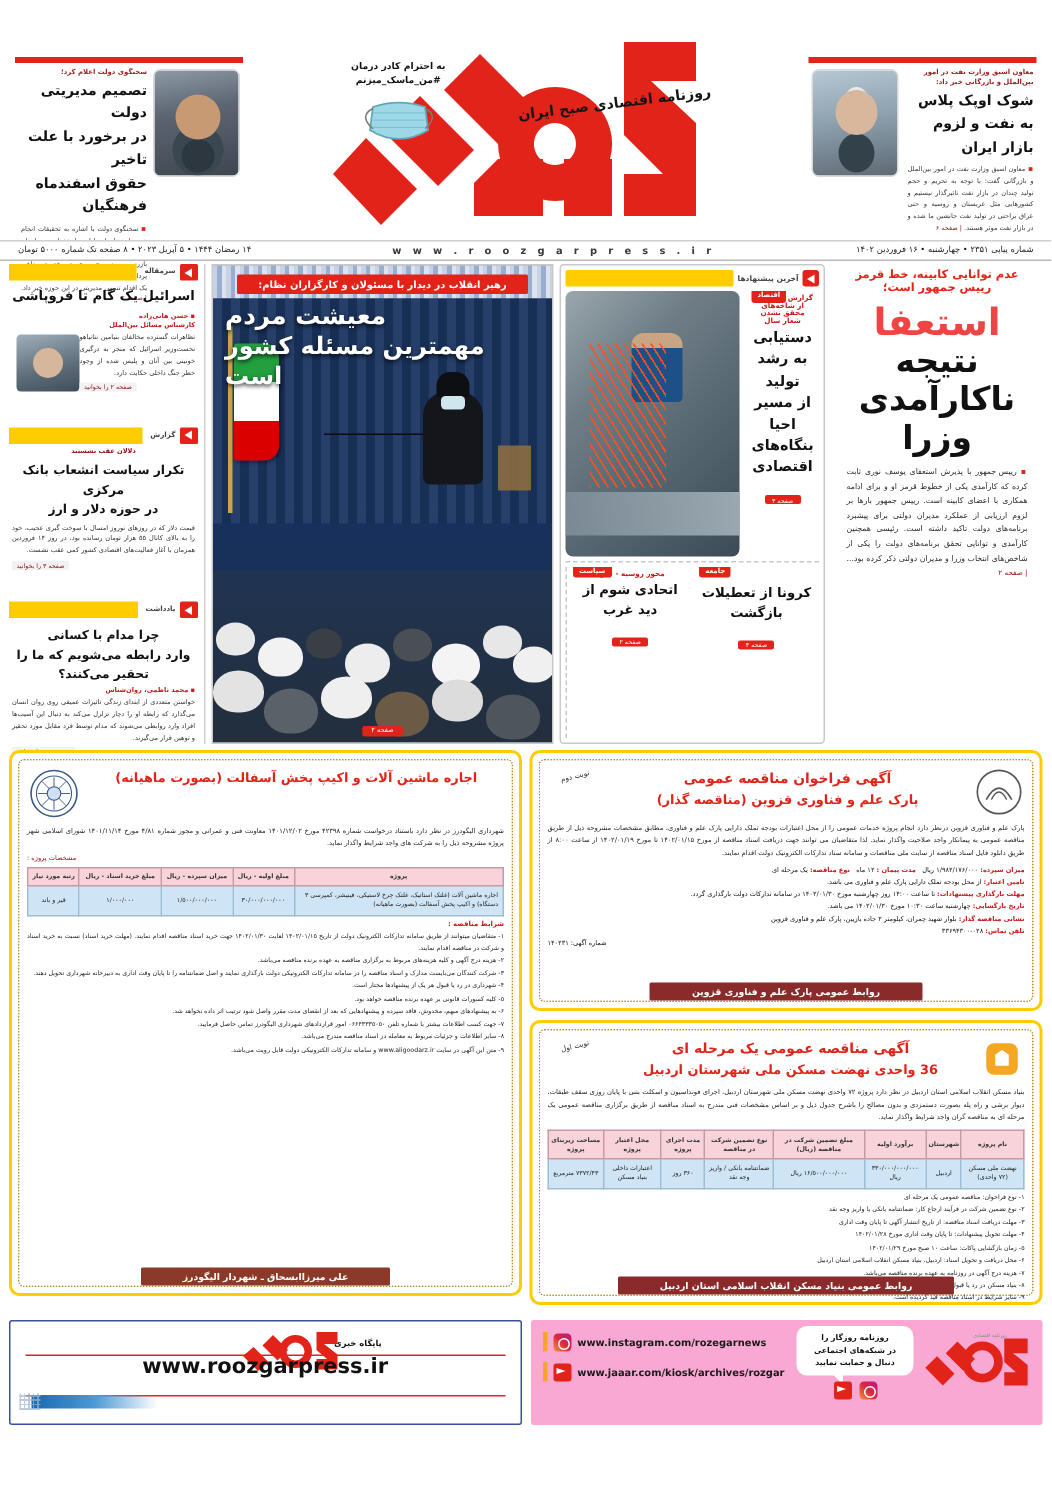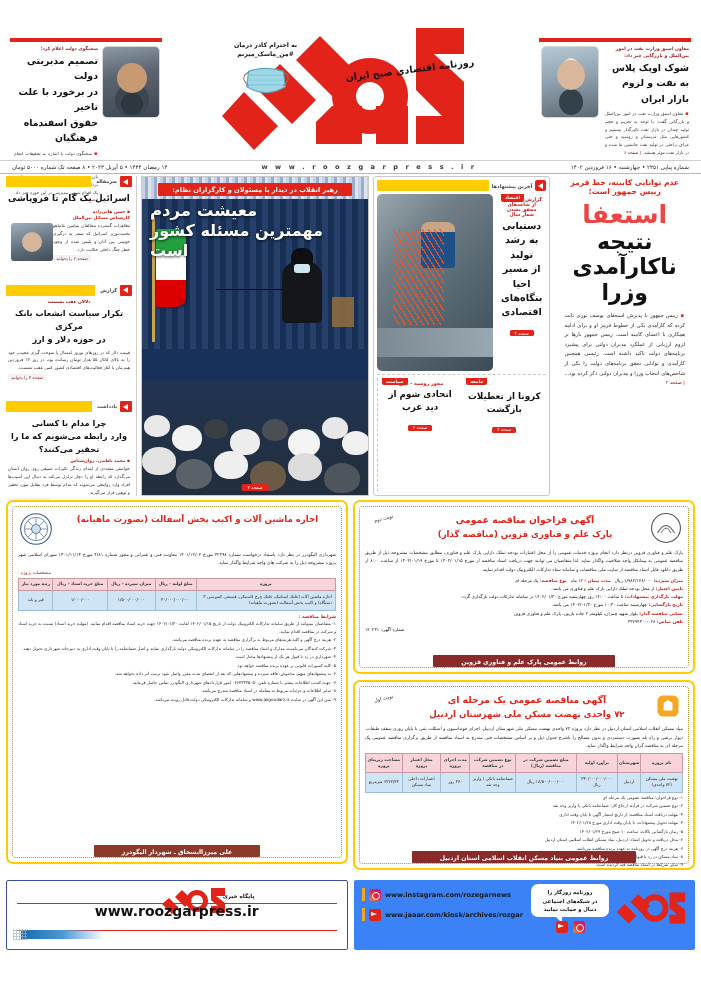--- a/index.html
+++ b/index.html
@@ -220,21 +220,21 @@
     background:#8b3a2a; color:#fff; font-size:6.2px; font-weight:bold; direction:rtl;
     padding:2.5px 28px; border-radius:1px; letter-spacing:-0.1px;
   }
   .ad-foot-band.red2 { background:#8b2a2a; }
 
   .kv { font-size:4.4px; direction:rtl; line-height:1.85; color:#111; }
   .kv b { color:#c51a1a; }
 
   
   .footer { position:absolute; top:880px; left:6px; width:689px; height:70px; display:flex; gap:6px; direction:rtl; }
-  .fo-right { width:342px; background:#3b82f6; border-radius:2px; position:relative; display:flex; align-items:center; }
+  .fo-right { width:342px; background:#f9a8d4; border-radius:2px; position:relative; display:flex; align-items:center; }
   .fo-logo { position:absolute; right:6px; top:8px; width:78px; height:40px; }
   .fo-bubble { position:absolute; right:86px; top:4px; width:78px; text-align:center; }
   .fo-bubble .bb {
     background:#fff; border-radius:7px; padding:4px 3px 3px; position:relative;
     font-size:5.2px; color:#111; direction:rtl; line-height:1.65; font-weight:bold;
   }
   .fo-bubble .bb::after { content:""; position:absolute; left:24px; bottom:-6px; width:0; height:0;
                           border-left:7px solid transparent; border-right:0 solid transparent; border-top:7px solid #fff; }
   .fo-links { position:absolute; right:172px; top:8px; display:flex; flex-direction:column; gap:7px; }
   .fo-link { display:flex; align-items:center; gap:4px; direction:ltr; }
@@ -499,21 +499,21 @@
 
       <div class="ad" style="height:190px">
         <div class="ad-inner">
           <div class="ad-head">
             <svg class="ad-logo" viewBox="0 0 40 40" style="flex:0 0 30px;height:30px">
               <rect x="6" y="6" width="28" height="28" rx="7" fill="#f5a623"></rect>
               <path d="M14 26 V16 L20 12 L26 16 V26 Z" fill="#fff"></path>
             </svg>
             <div class="ad-title-wrap">
               <div class="ad-title">آگهی مناقصه عمومی یک مرحله ای</div>
-              <div class="ad-title t2">۷۲ واحدی نهضت مسکن ملی شهرستان اردبیل</div>
+              <div class="ad-title t2">36 واحدی نهضت مسکن ملی شهرستان اردبیل</div>
             </div>
             <div class="ad-round">نوبت اول</div>
           </div>
           <div class="ad-para">بنیاد مسکن انقلاب اسلامی استان اردبیل در نظر دارد پروژه ۷۲ واحدی نهضت مسکن ملی شهرستان اردبیل، اجرای فونداسیون و اسکلت بتنی با پایان روزی سقف طبقات، دیوار برشی و راه پله بصورت دستمزدی و بدون مصالح را باشرح جدول ذیل و بر اساس مشخصات فنی مندرج به اسناد مناقصه از طریق برگزاری مناقصه عمومی یک مرحله ای به مناقصه گران واجد شرایط واگذار نماید.</div>
           <table class="ad-table">
             <thead>
               <tr>
                 <th>نام پروژه</th>
                 <th>شهرستان</th>
                 <th>برآورد اولیه</th>

